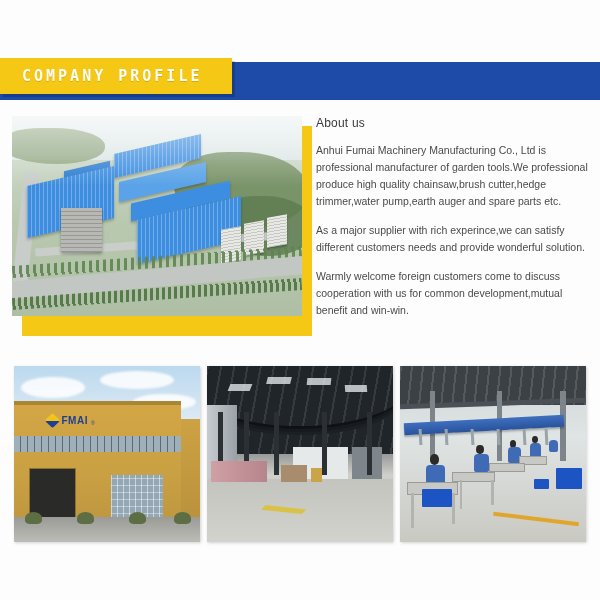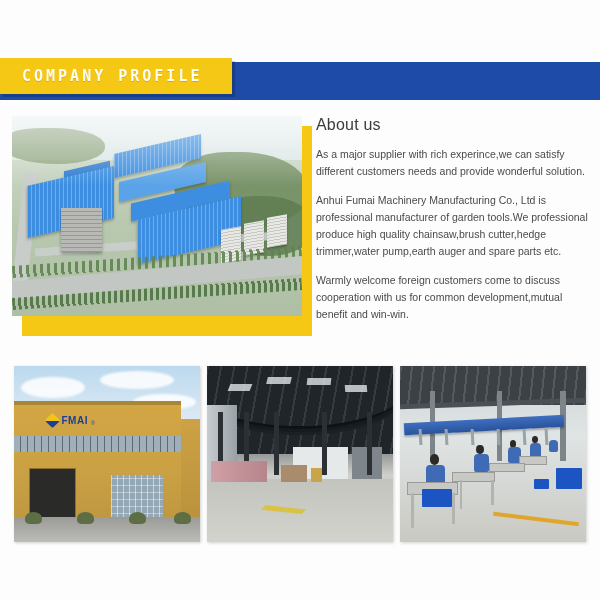--- a/index.html
+++ b/index.html
@@ -93,21 +93,21 @@
     background-image:repeating-linear-gradient(90deg,
       #5f8450 0 3px, rgba(0,0,0,0) 3px 7px);opacity:.9;
     transform:rotate(-4deg);}
   .trees.t2{top:86%;background-image:repeating-linear-gradient(90deg,
       #4e7342 0 3px, rgba(0,0,0,0) 3px 6px);}
   .aer-haze{position:absolute;inset:0;
     background:linear-gradient(180deg,rgba(255,255,255,.55),rgba(255,255,255,0) 35%);}
 
   .about{position:absolute;left:316px;top:8px;width:276px;}
   .about h2{
-    margin:0 0 12px 0;font-size:16px;font-weight:400;color:#3b3b3b;
+    margin:0 0 12px 0;font-size:12px;font-weight:400;color:#3b3b3b;
     letter-spacing:.2px;
   }
   .about p{
     margin:0 0 12px 0;font-size:10.5px;line-height:1.62;color:#4a4a4a;
   }
   .about p.tight{margin-bottom:8px;}
 
   
   .strip{position:absolute;left:0;top:366px;width:600px;height:180px;}
   .card{
@@ -268,22 +268,22 @@
         <div class="dorm d3"></div>
         <div class="trees"></div>
         <div class="aer-road main"></div>
         <div class="trees t2"></div>
         <div class="aer-haze"></div>
       </div>
     </div>
 
     <div class="about">
       <h2>About us</h2>
+      <p>Anhui Fumai Machinery Manufacturing Co., Ltd is professional manufacturer of garden tools.We professional produce high quality chainsaw,brush cutter,hedge trimmer,water pump,earth auger and spare parts etc.</p>
       <p>As a major supplier with rich experince,we can satisfy different customers needs and provide wonderful solution.</p>
-      <p>Anhui Fumai Machinery Manufacturing Co., Ltd is professional manufacturer of garden tools.We professional produce high quality chainsaw,brush cutter,hedge trimmer,water pump,earth auger and spare parts etc.</p>
       <p class="tight">Warmly welcome foreign customers come to discuss cooperation with us for common development,mutual benefit and win-win.</p>
     </div>
   </div>
 
   <div class="strip">
 
     <div class="card c1">
       <div class="fc-sky"></div>
       <div class="fc-cloud a"></div>
       <div class="fc-cloud b"></div>

